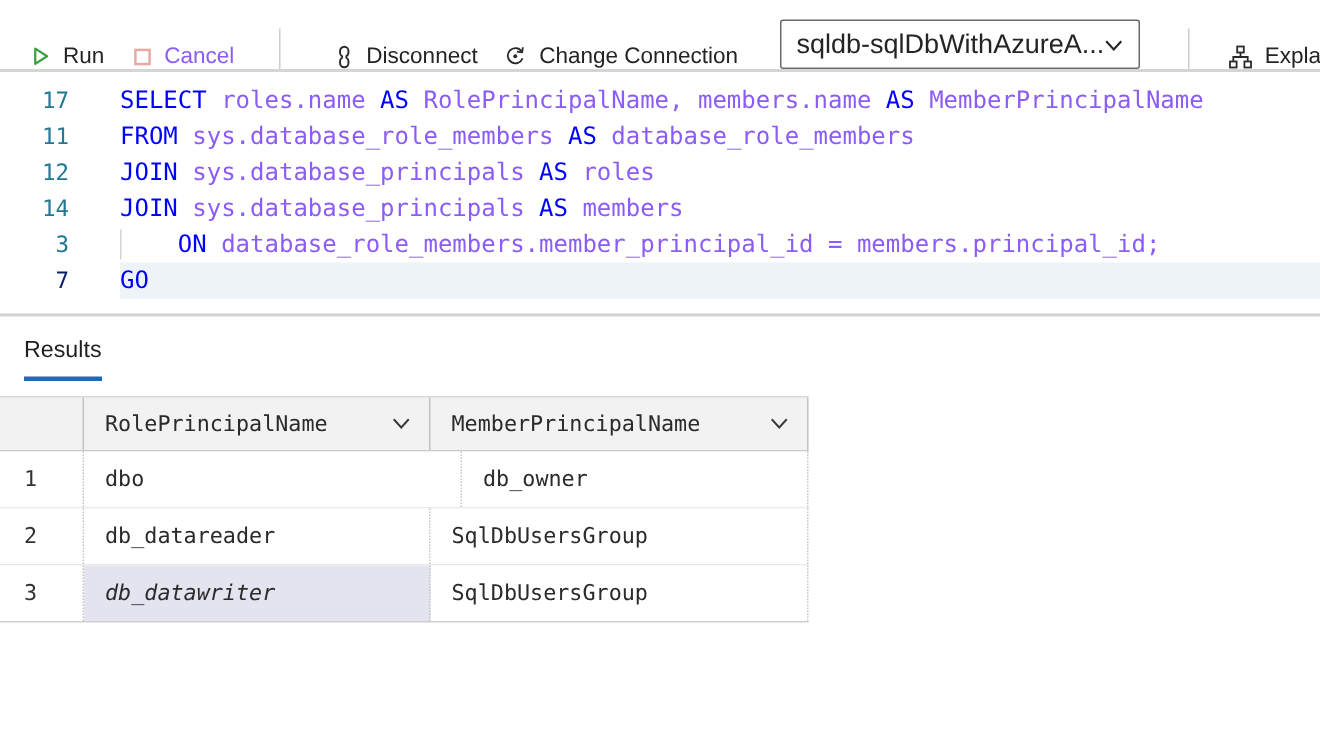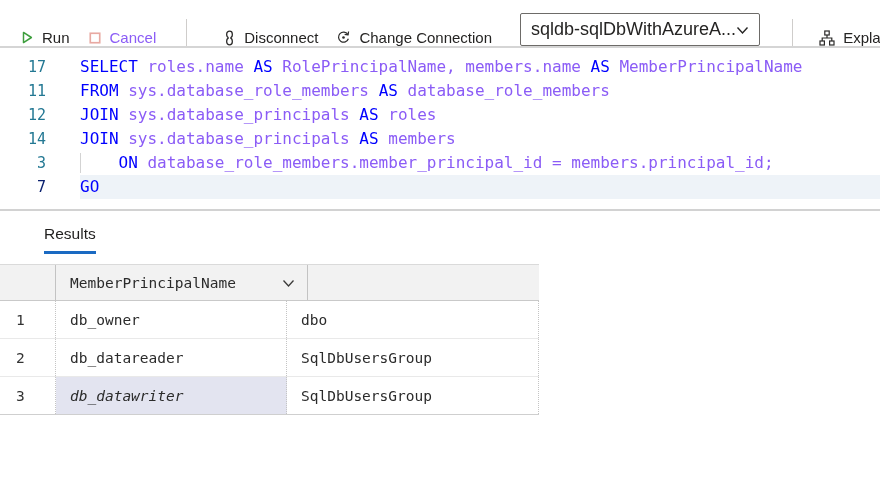--- a/index.html
+++ b/index.html
@@ -27,21 +27,21 @@
   .code-line.active .gutter { color:#0b216f; }
   .code-content { margin-left:34px; flex:1; white-space:pre; position:relative; }
   .code-line.active .code-content { background:#eef3f8; }
   .tok-kw { color:#0000ff; }
   .tok-pl { color:#8b5cf6; }
   .indent-guide { position:absolute; left:0; top:2px; bottom:2px; border-left:1px solid #d3d3d3; }
 
   
   .tabs { display:flex; gap:36px; padding:14px 0 0 16px; }
   .tab { font-size:15.5px; padding-bottom:8px; color:#7d7b79; cursor:pointer; }
-  .tab.active { color:#201f1e; border-bottom:3px solid #1a6ac2;margin-left:28px; }
+  .tab.active { color:#201f1e; border-bottom:3px solid #1a6ac2; }
 
   .results-grid { margin-top:10px; width:539px;
                   font-family:"DejaVu Sans Mono", monospace; font-size:14.5px; color:#2b2b2b; }
   .grid-header { display:flex; height:37px; background:#f2f2f2;
                  border-top:1px solid #dadada; border-bottom:1px solid #c9c9c9; }
   .hcell-num { width:56px; flex:none; border-right:1px solid #c3c3c3; }
   .hcell { display:flex; align-items:center; justify-content:space-between;
            border-right:1px solid #c3c3c3; padding:0 12px 0 14px; cursor:pointer; }
   .hcell.c1 { width:231px; } .hcell.c2 { width:252px; }
   .grid-row { display:flex; height:38px; border-bottom:1px solid #e9e9e9; background:#fff; }
@@ -152,34 +152,42 @@
 </div>
 
 <div>
   <div class="tabs">
     <div class="tab active">Results</div>
   </div>
 
   <div class="results-grid">
     <div class="grid-header">
       <div class="hcell-num"></div>
+      <div class="hcell c1">
+        <span>RolePrincipalName</span>
+        <span class="ico">
+          <svg width="13" height="9" viewBox="0 0 13 9">
+              <polyline points="1.5,1.5 6.5,7 11.5,1.5" fill="none" stroke="#3b3a39" stroke-width="1.3"></polyline>
+            </svg>
+        </span>
+      </div>
       <div class="hcell c2">
         <span>MemberPrincipalName</span>
         <span class="ico">
           <svg width="13" height="9" viewBox="0 0 13 9">
               <polyline points="1.5,1.5 6.5,7 11.5,1.5" fill="none" stroke="#3b3a39" stroke-width="1.3"></polyline>
             </svg>
         </span>
       </div>
     </div>
     <div id="grid-body">
         <div class="grid-row">
           <div class="cell-num">1</div>
+          <div class="cell c2">dbo</div>
           <div class="cell c1">db_owner</div>
-          <div class="cell c2">dbo</div>
         </div>
         <div class="grid-row">
           <div class="cell-num">2</div>
           <div class="cell c1">db_datareader</div>
           <div class="cell c2">SqlDbUsersGroup</div>
         </div>
         <div class="grid-row">
           <div class="cell-num">3</div>
           <div class="cell c1 selected">db_datawriter</div>
           <div class="cell c2">SqlDbUsersGroup</div>

